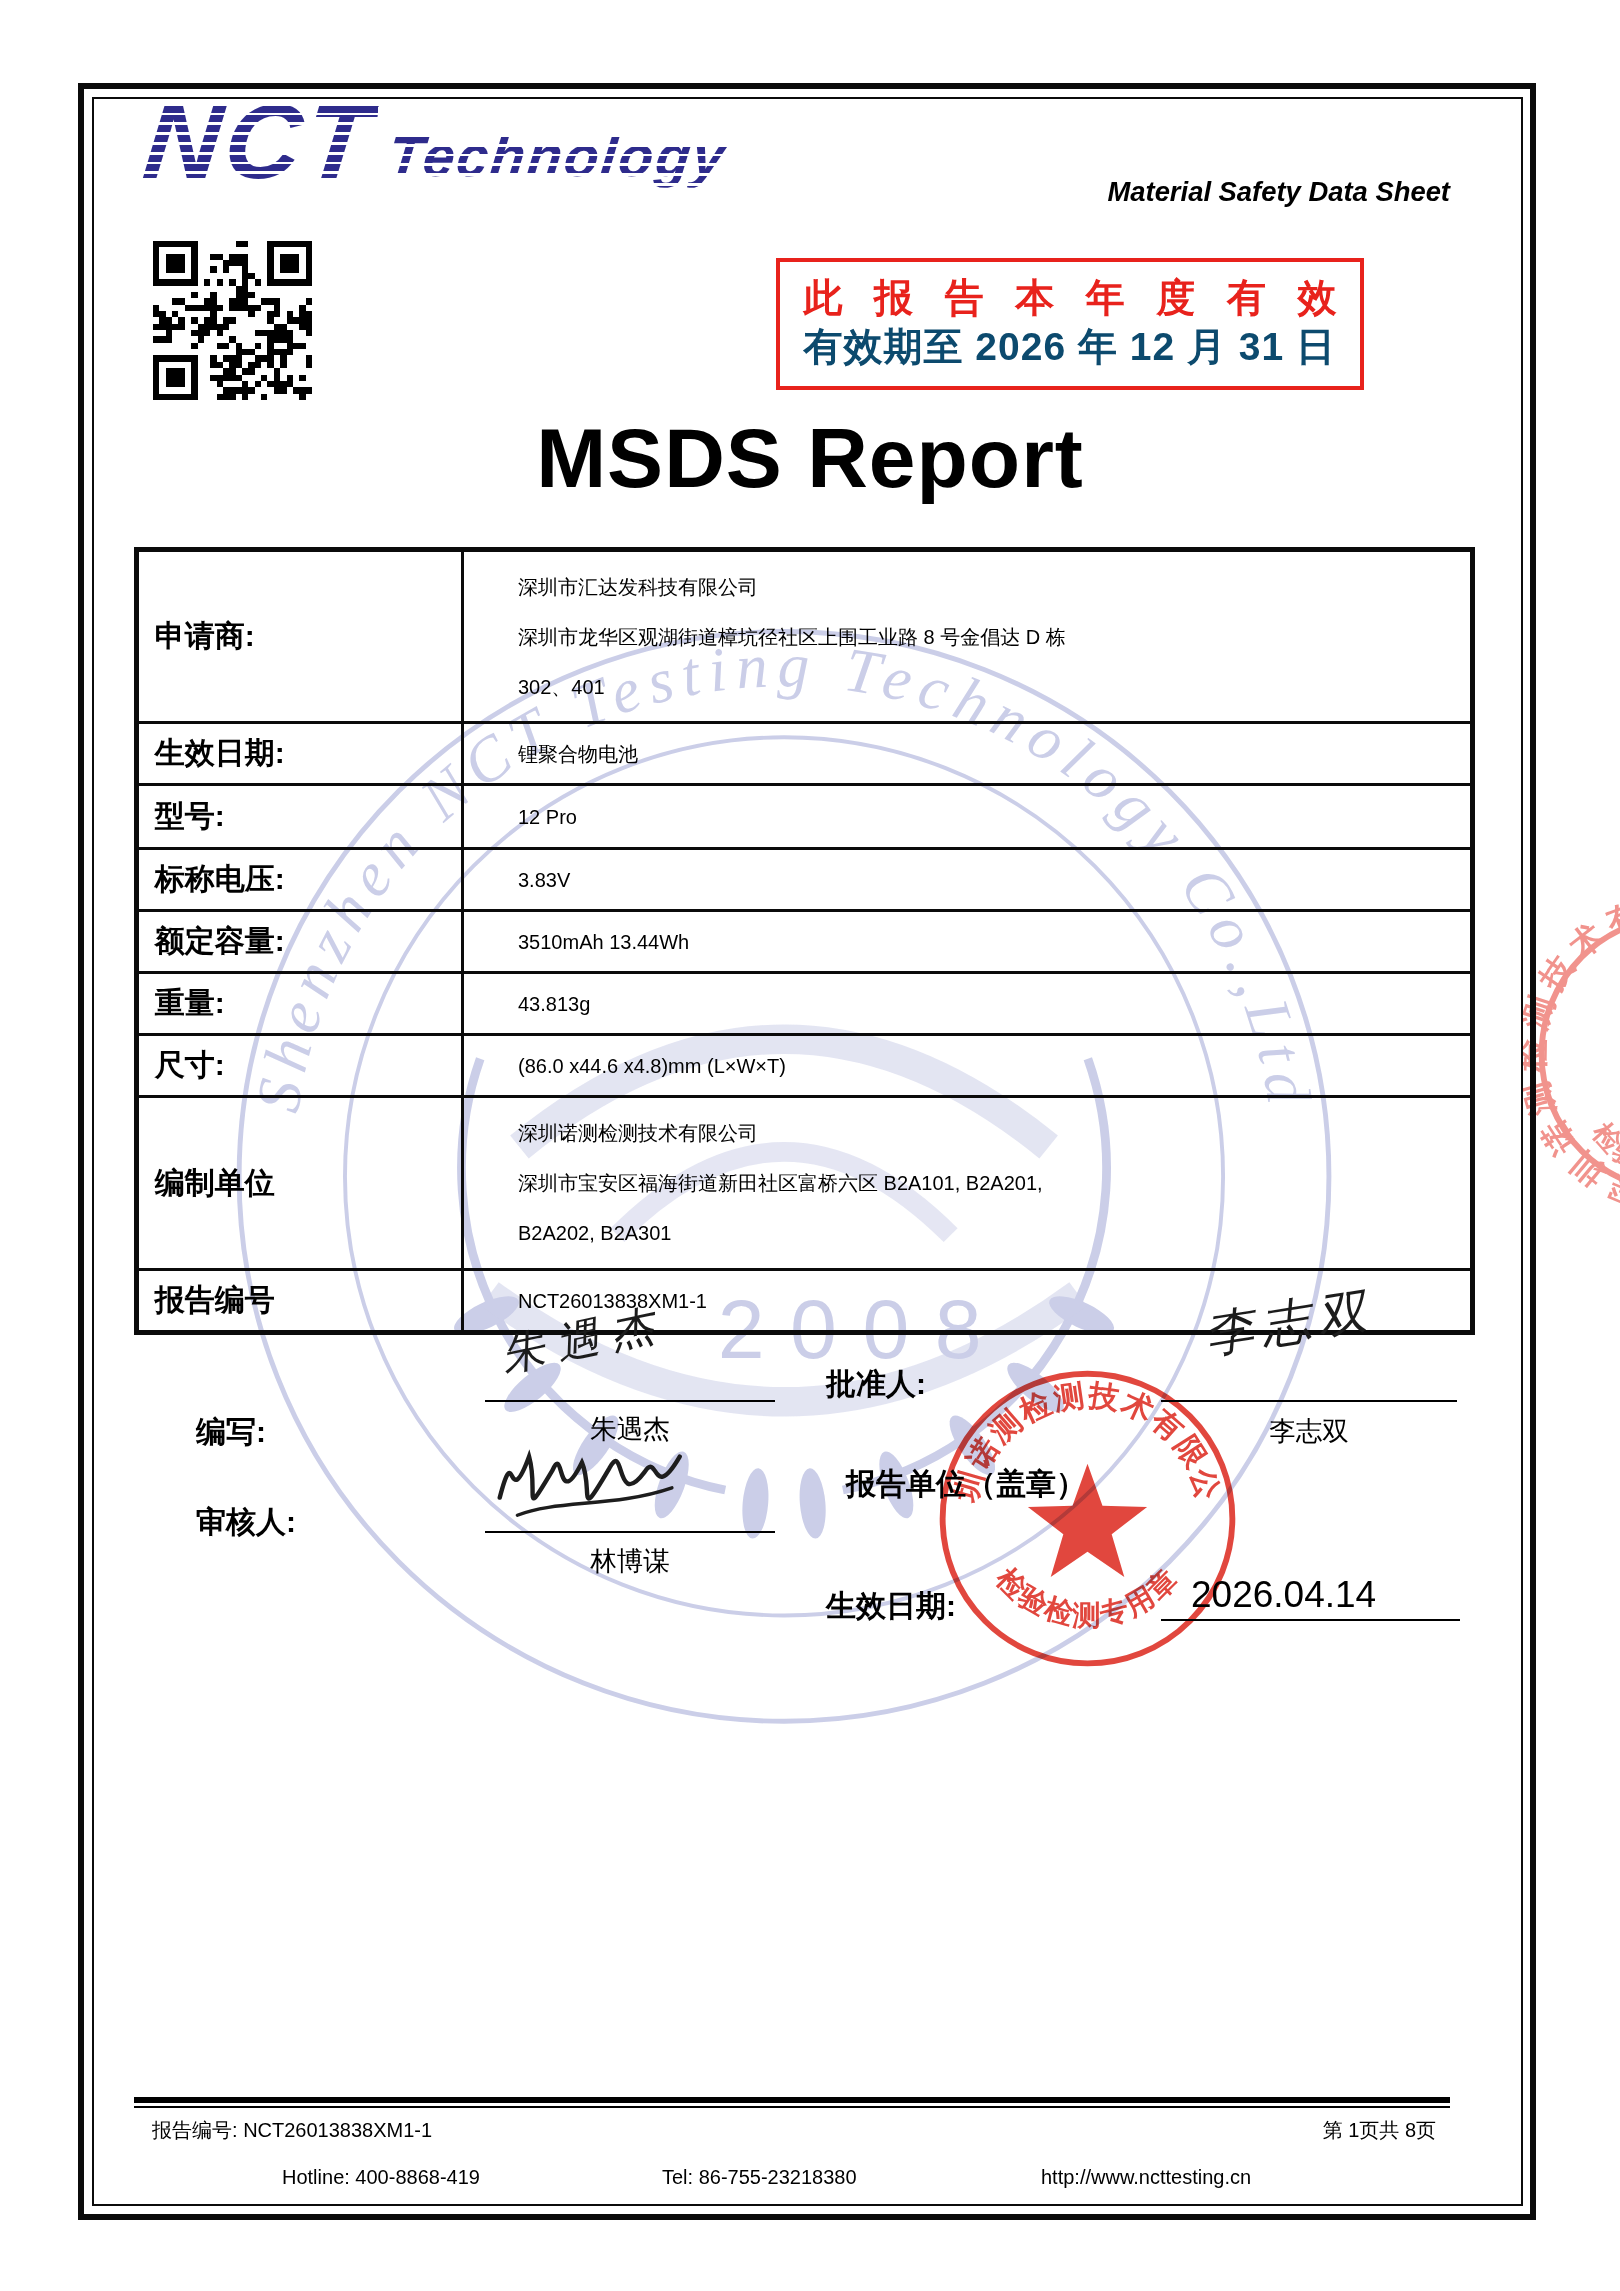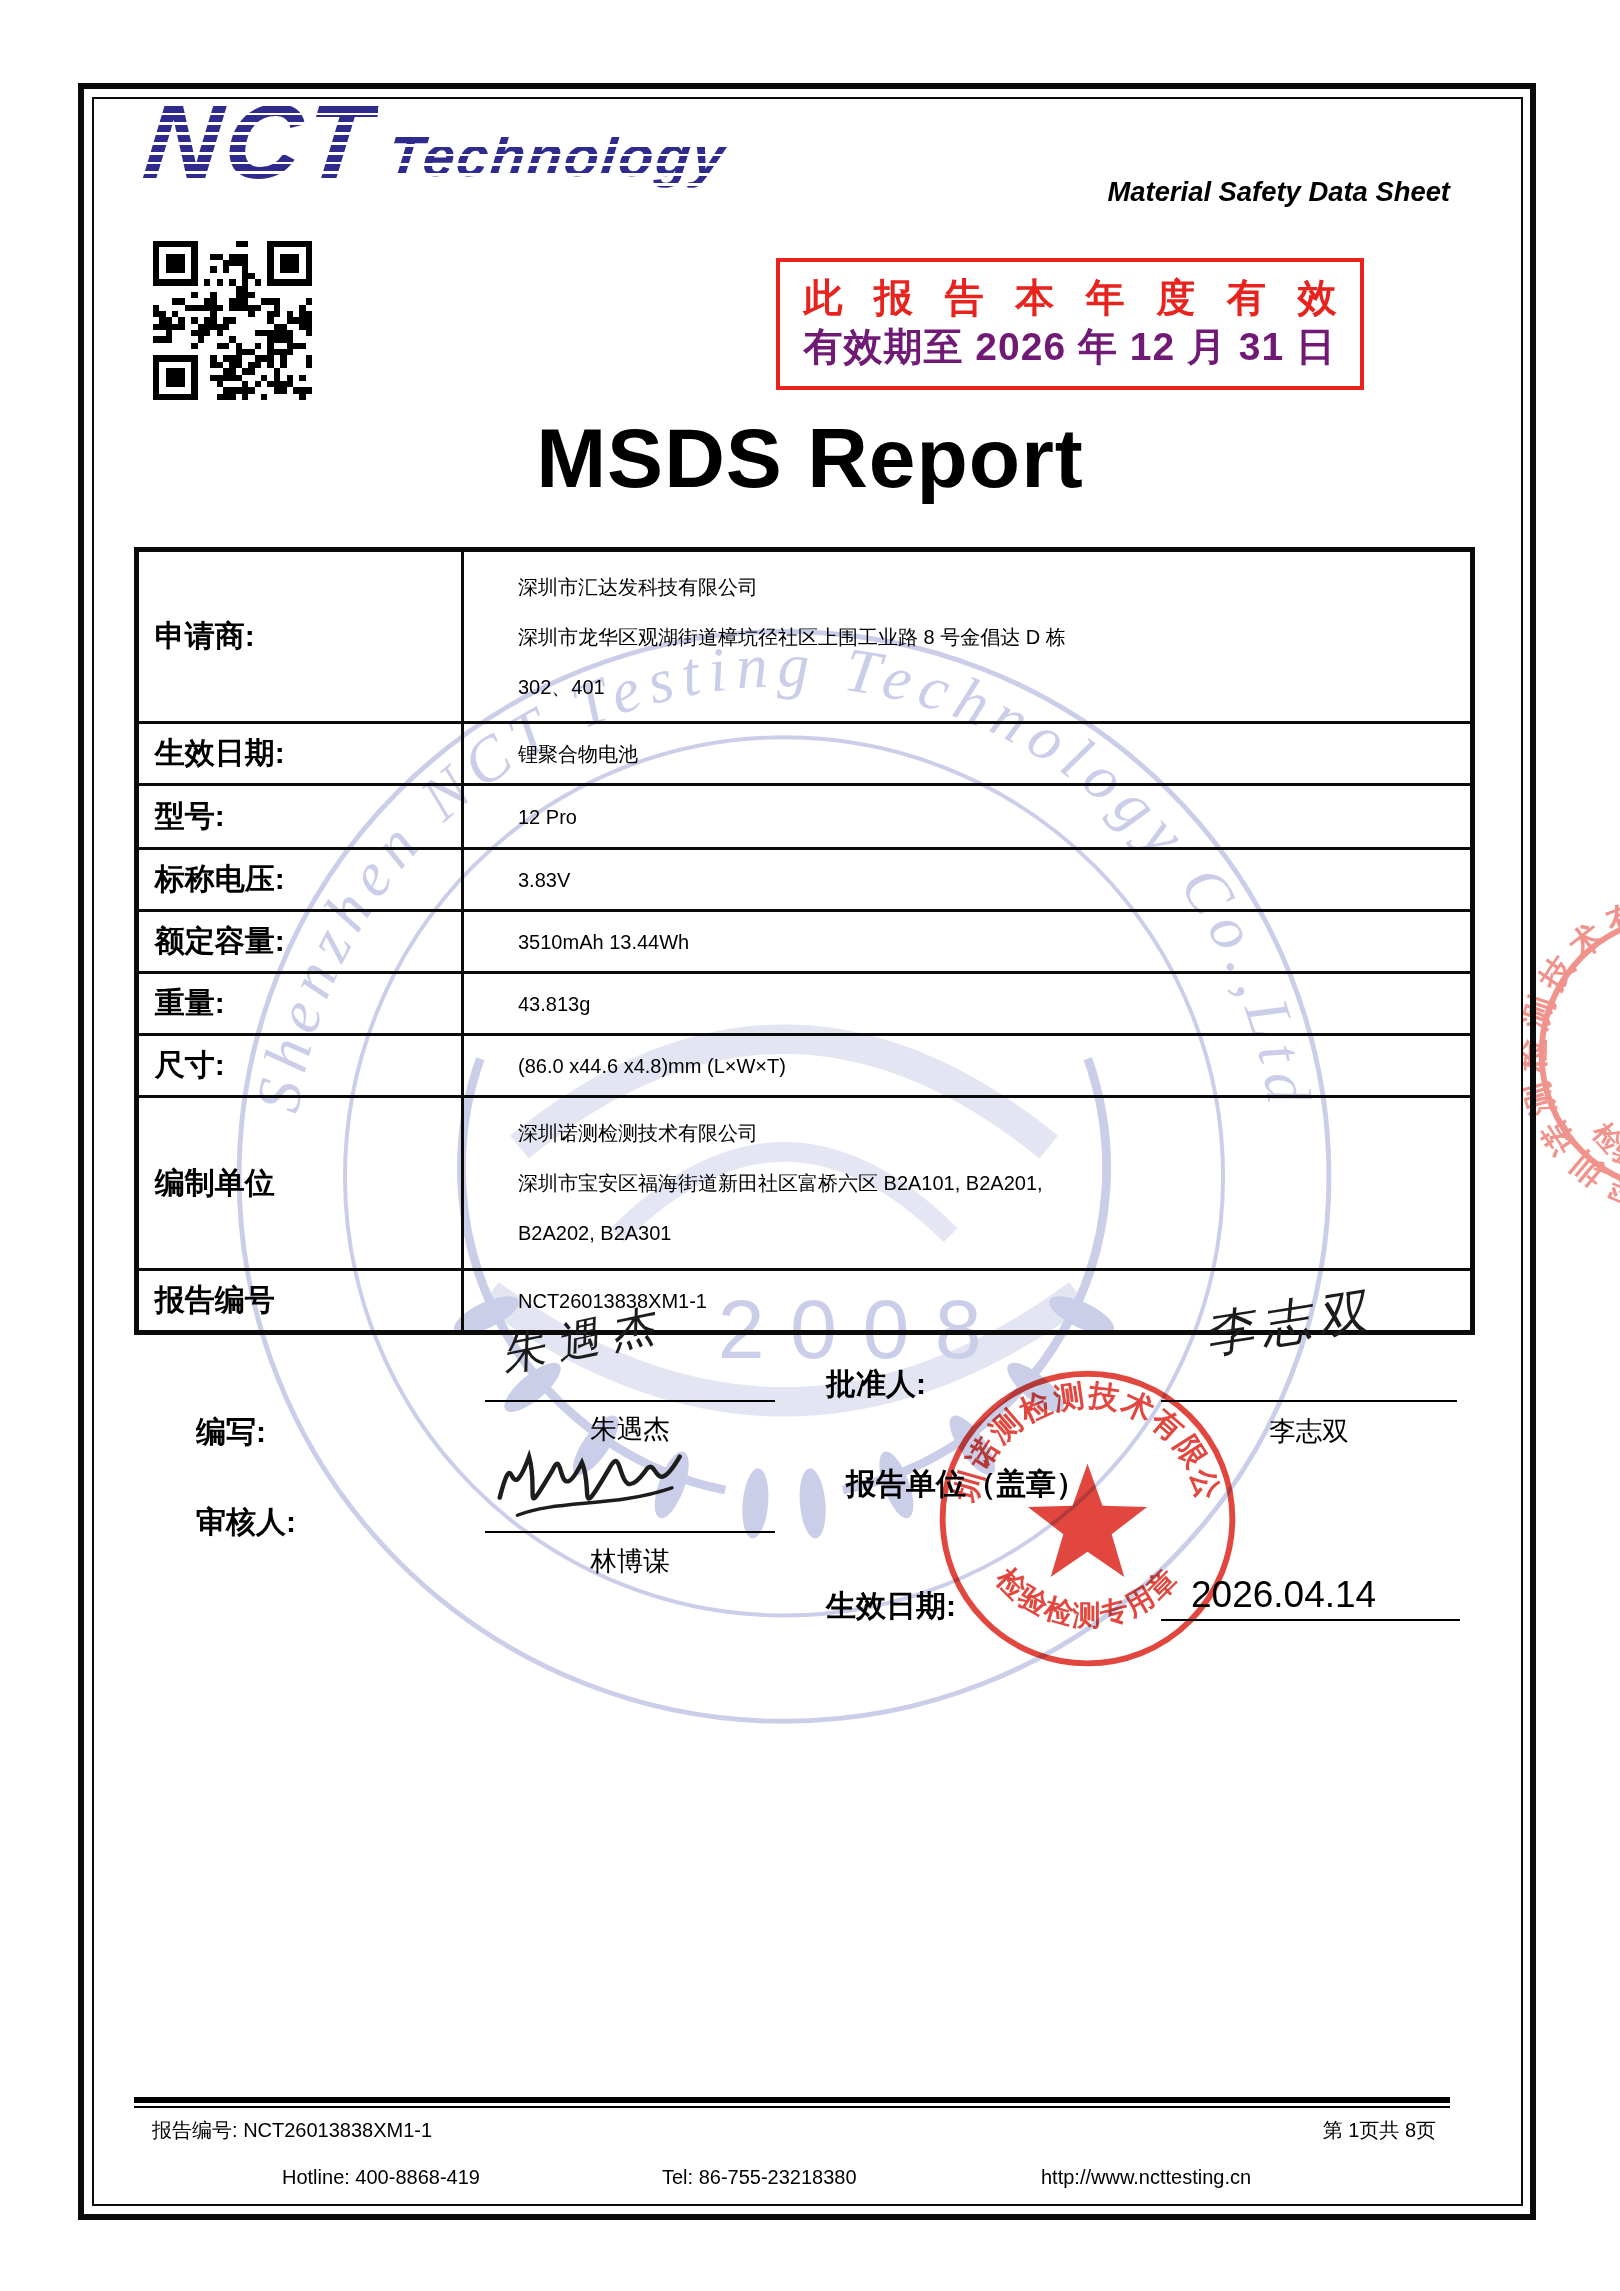--- a/index.html
+++ b/index.html
@@ -18,21 +18,21 @@
     background:repeating-linear-gradient(180deg,#2e2b8c 0px,#2e2b8c 6.9px,#ffffff 6.9px,#ffffff 9.8px);
     -webkit-background-clip:text;background-clip:text;color:transparent;
     transform:skewX(-6deg);
   }
   .logo-main{font-size:106px;line-height:110px;letter-spacing:3.9px;}
   .logo-sub{font-size:57px;line-height:59px;padding-bottom:9.8px;margin-left:13.7px;letter-spacing:2px;}
   .doc-type{left:980px;top:176px;width:470px;text-align:right;font-size:27.4px;font-weight:bold;font-style:italic;z-index:2;}
   
   .validity{left:776px;top:258px;width:588px;height:132px;border:4.9px solid #e8221c;box-sizing:border-box;z-index:2;background:#fff;}
   .validity .l1{margin:13.7px 23.5px 0 23.5px;font-size:39px;font-weight:bold;color:#e8221c;text-align:justify;text-align-last:justify;line-height:43px;}
-  .validity .l2{margin:5.9px 23.5px 0 23.5px;font-size:39px;font-weight:bold;color:#701a75;letter-spacing:1px;line-height:43px;white-space:nowrap;}
+  .validity .l2{margin:5.9px 23.5px 0 23.5px;font-size:39px;font-weight:bold;color:#0c4a6e;letter-spacing:1px;line-height:43px;white-space:nowrap;}
   
   .title{left:124px;top:410px;width:1372px;text-align:center;font-size:84px;font-weight:bold;letter-spacing:1px;z-index:2;}
   
   table.info{left:134px;top:547px;width:1341px;position:absolute;border-collapse:collapse;z-index:2;table-layout:fixed;}
   table.info td{border:3.9px solid #0b0b0b;vertical-align:middle;box-sizing:border-box;}
   table.info{border:5.9px solid #0b0b0b;}
   td.lab{width:326px;font-weight:bold;font-size:30px;padding-left:15.7px;}
   td.val{font-size:20px;padding-left:54px;white-space:pre-line;line-height:50px;padding-top:2px;padding-bottom:2px;}
   
   .sig-label{font-weight:bold;font-size:30px;z-index:2;}

